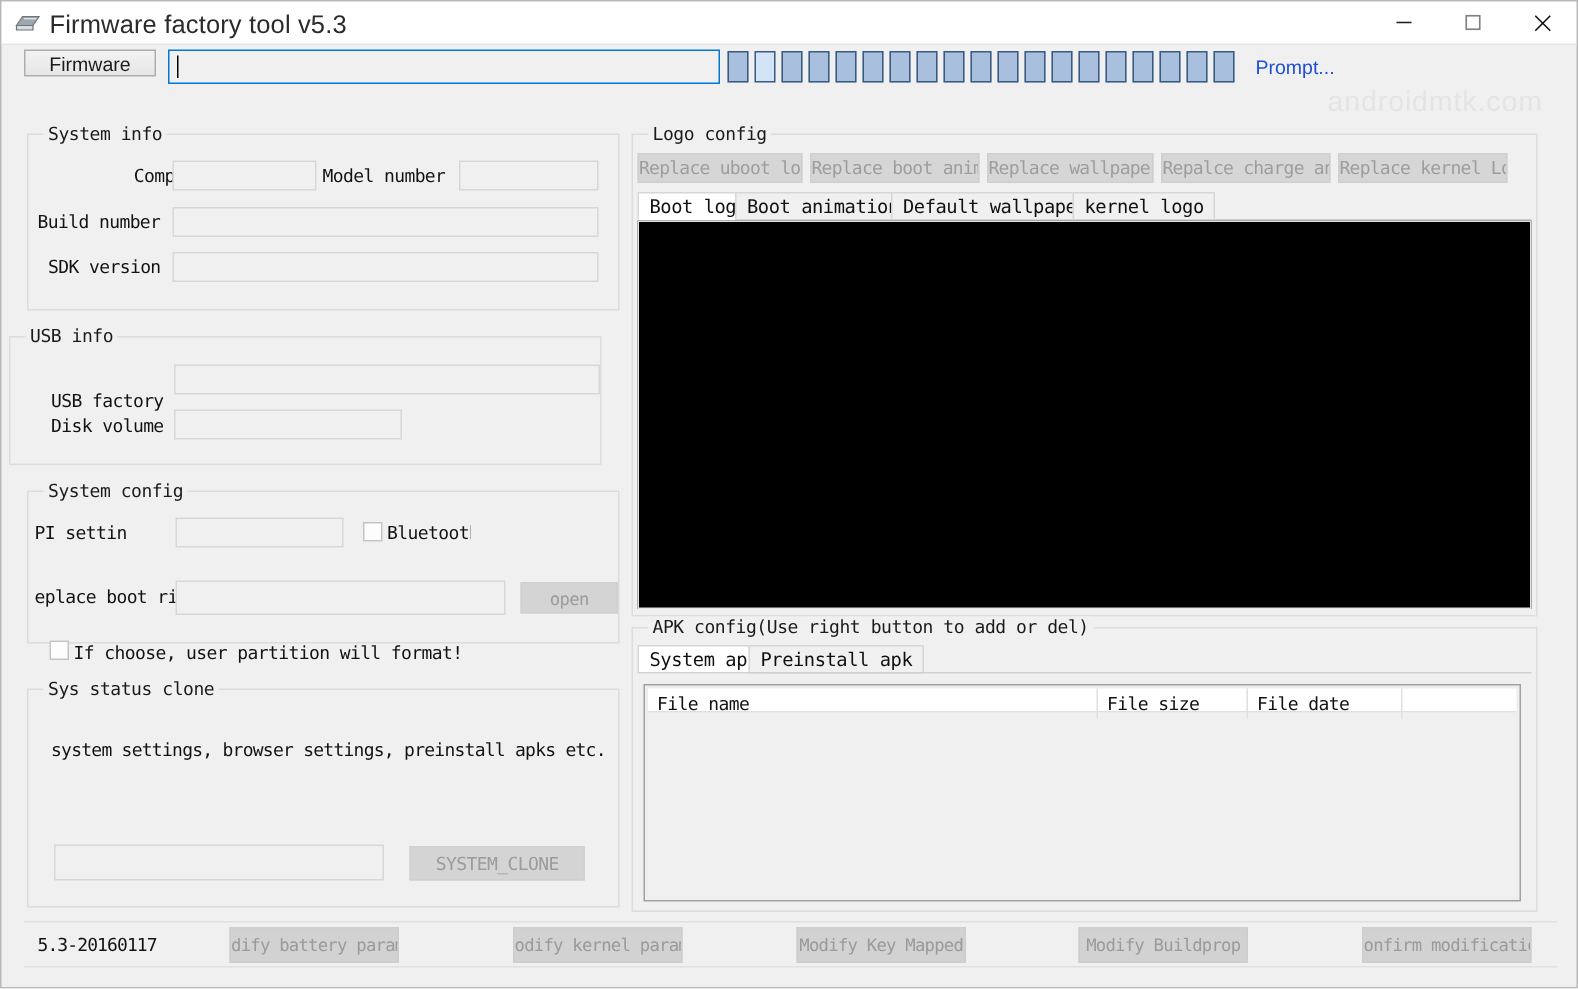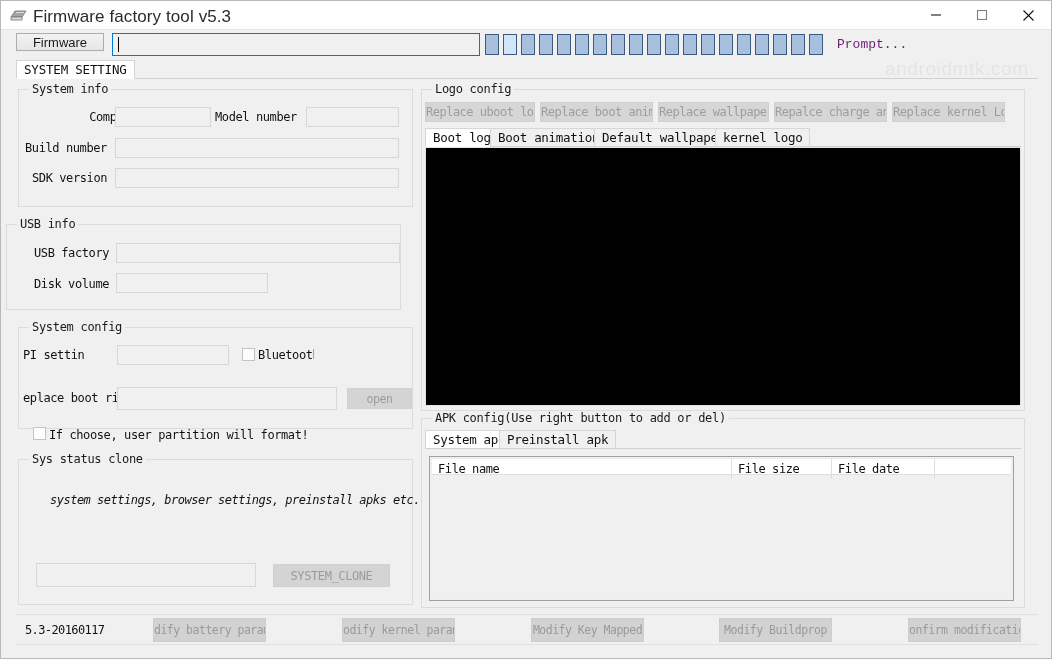--- a/index.html
+++ b/index.html
@@ -103,22 +103,22 @@
     width: 14px; height: 21px;
     background: #a8c0de;
     border: 1px solid #3b5a80;
     box-sizing: border-box;
   }
   .pblock.lead { background: #d3e4f7; }
   .prompt-text {
     position: absolute;
     left: 836px; top: 36px;
     font-size: 13px;
-    color: #701a75;
-    font-family: Liberation Mono, monospace;
+    color: #1d4ed8;
+    font-family: Liberation Sans, sans-serif;
   }
 
   
   .watermark {
     position: absolute;
     color: #e4e4e4;
     font-family: "Liberation Sans", sans-serif;
     letter-spacing: 0.6px;
     user-select: none;
   }
@@ -442,40 +442,37 @@
       <span class="pblock" style="left: 288px;"></span>
       <span class="pblock" style="left: 306px;"></span>
       <span class="pblock" style="left: 324px;"></span>
     </div>
 
   <span class="prompt-text">Prompt...</span>
 
   <span class="watermark top">androidmtk.com</span>
   <span class="watermark bottom">androidmtk.com</span>
 
-  <div class="main-tabstrip">
-    <div class="main-tab">SYSTEM SETTING</div>
-  </div>
 
   <div class="group" style="left:17px; top:88px; width:395px; height:118px;">
     <span class="group-title">System info</span>
   </div>
   <span class="lbl" style="left:41px; top:109px; width:95px; text-align:right;">Company</span>
   <input class="fld" style="left: 114px; top: 106px; width: 96px; height: 20px;" value="">
   <span class="lbl" style="left:214px; top:109px;">Model number</span>
   <input class="fld" style="left: 305px; top: 106px; width: 93px; height: 20px;" value="">
   <span class="lbl" style="left:24px; top:140px;">Build number</span>
   <input class="fld" style="left: 114px; top: 137px; width: 284px; height: 20px;" value="">
   <span class="lbl" style="left:31px; top:170px;">SDK version</span>
   <input class="fld" style="left: 114px; top: 167px; width: 284px; height: 20px;" value="">
 
   <div class="group" style="left:5px; top:223px; width:395px; height:86px;">
     <span class="group-title">USB info</span>
   </div>
-  <span class="lbl" style="left:33px; top:245px;">USB factory</span>
+  <span class="lbl" style="left:33px; top:259px;">USB factory</span>
   <input class="fld" style="left: 115px; top: 242px; width: 284px; height: 20px;" value="">
   <span class="lbl" style="left:33px; top:276px;">Disk volume</span>
   <input class="fld" style="left: 115px; top: 272px; width: 152px; height: 20px;" value="">
 
   <div class="group" style="left:17px; top:326px; width:395px; height:102px;">
     <span class="group-title">System config</span>
   </div>
   <span class="lbl" style="left:22px; top:347px;">PI settin</span>
   <input class="fld" style="left: 116px; top: 344px; width: 112px; height: 20px;" value="">
   <span class="cbox" style="left:241px; top:347px;"></span>
@@ -484,21 +481,21 @@
   <span class="lbl" style="left:22px; top:390px;">eplace boot rin</span>
   <input class="fld" style="left: 116px; top: 386px; width: 220px; height: 23px;" value="">
   <button class="flatbtn" style="left:346px; top:387px; width:65px; height:21px;">open</button>
 
   <span class="cbox" style="left:32px; top:426px;"></span>
   <span class="lbl" style="left:48px; top:427px;">If choose, user partition will format!</span>
 
   <div class="group" style="left:17px; top:458px; width:395px; height:146px;">
     <span class="group-title">Sys status clone</span>
   </div>
-  <span class="clone-text" style="left:49px; top:492px;font-style:italic;">system settings, browser settings, preinstall apks etc.</span>
+  <span class="clone-text" style="left:33px; top:492px;">system settings, browser settings, preinstall apks etc.</span>
   <input class="fld" style="left: 35px; top: 562px; width: 220px; height: 24px;" value="">
   <button class="flatbtn" style="left:272px; top:563px; width:117px; height:23px; font-size:12px;">SYSTEM_CLONE</button>
 
   <div class="group" style="left:420px; top:88px; width:604px; height:322px;">
     <span class="group-title">Logo config</span>
   </div>
   <button class="logo-btn" style="left:424px; width:110px;">Replace uboot logo</button>
   <button class="logo-btn" style="left:539px; width:113px;">Replace boot anim</button>
   <button class="logo-btn" style="left:657px; width:111px;">Replace wallpaper</button>
   <button class="logo-btn" style="left:773px; width:113px;">Repalce charge anim</button>

